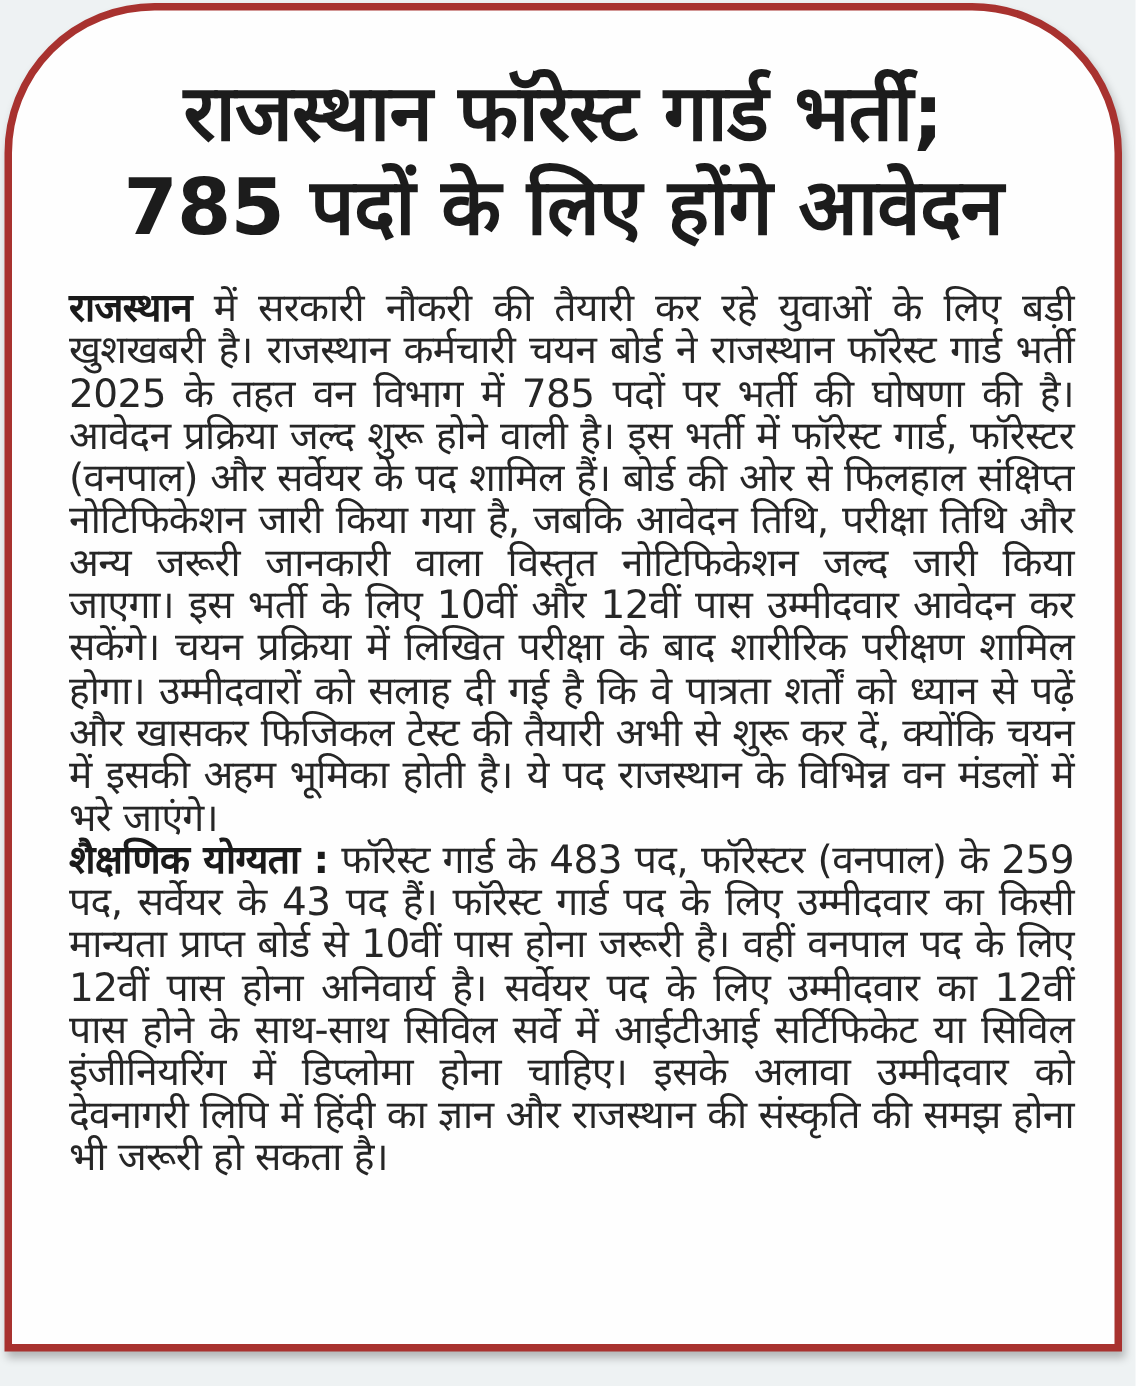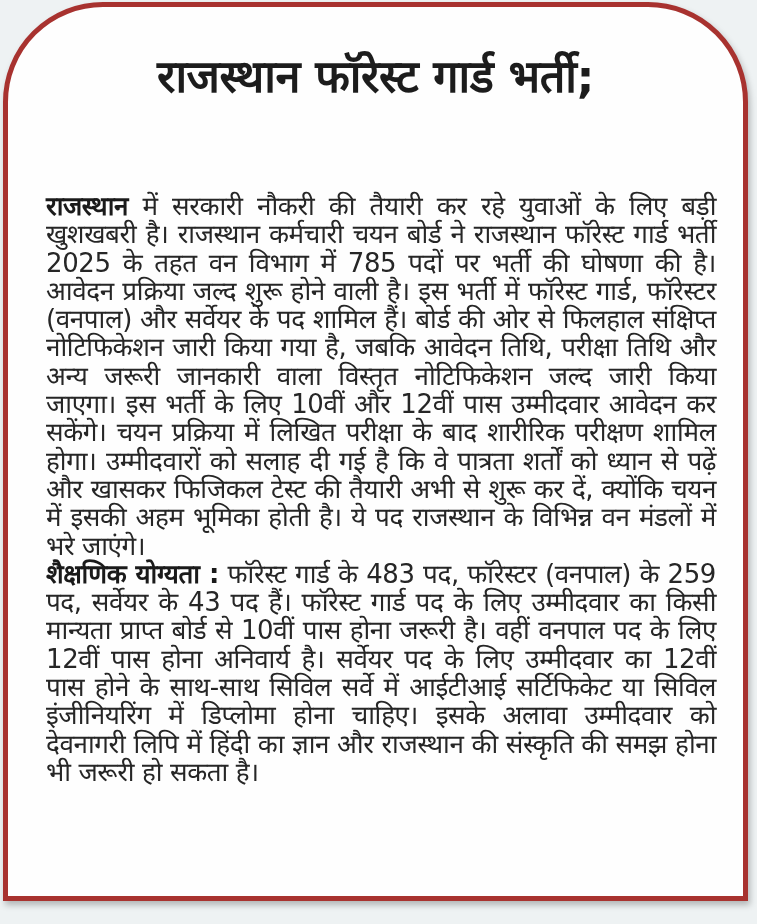--- a/index.html
+++ b/index.html
@@ -18,21 +18,21 @@
     border: 5px solid #a8322f;
     border-radius: 100px 100px 0 0;
     box-shadow: 2px 4px 6px rgba(0,0,0,0.25);
   }
   .headline {
     position: absolute;
     left: 0; right: 0; top: 38px;
     text-align: center;
     font-weight: bold;
     color: #1c1c1c;
-    font-size: 45px;
+    font-size: 52px;
     line-height: 63px;
     letter-spacing: -0.5px;
   }
   .body-text {
     position: absolute;
     left: 38px; top: 185px;
     width: 670px;
     color: #262626;
     font-size: 26px;
     line-height: 28.3px;
@@ -41,19 +41,20 @@
   }
   .body-text p { margin: 0; }
   .lead-word, .section-label { font-weight: bold; color: #1a1a1a; }
 </style>
 </head>
 <body>
 
 <div class="card">
   <div class="headline">
     <div>राजस्थान फॉरेस्ट गार्ड भर्ती;</div>
+    <div>785 पदों के लिए होंगे आवेदन</div>
   </div>
 
   <div class="body-text">
     <p><span class="lead-word">राजस्थान</span><span> में सरकारी नौकरी की तैयारी कर रहे युवाओं के लिए बड़ी खुशखबरी है। राजस्थान कर्मचारी चयन बोर्ड ने राजस्थान फॉरेस्ट गार्ड भर्ती 2025 के तहत वन विभाग में 785 पदों पर भर्ती की घोषणा की है। आवेदन प्रक्रिया जल्द शुरू होने वाली है। इस भर्ती में फॉरेस्ट गार्ड, फॉरेस्टर (वनपाल) और सर्वेयर के पद शामिल हैं। बोर्ड की ओर से फिलहाल संक्षिप्त नोटिफिकेशन जारी किया गया है, जबकि आवेदन तिथि, परीक्षा तिथि और अन्य जरूरी जानकारी वाला विस्तृत नोटिफिकेशन जल्द जारी किया जाएगा। इस भर्ती के लिए 10वीं और 12वीं पास उम्मीदवार आवेदन कर सकेंगे। चयन प्रक्रिया में लिखित परीक्षा के बाद शारीरिक परीक्षण शामिल होगा। उम्मीदवारों को सलाह दी गई है कि वे पात्रता शर्तों को ध्यान से पढ़ें और खासकर फिजिकल टेस्ट की तैयारी अभी से शुरू कर दें, क्योंकि चयन में इसकी अहम भूमिका होती है। ये पद राजस्थान के विभिन्न वन मंडलों में भरे जाएंगे।</span></p>
     <p><span class="section-label">शैक्षणिक योग्यता :</span><span> फॉरेस्ट गार्ड के 483 पद, फॉरेस्टर (वनपाल) के 259 पद, सर्वेयर के 43 पद हैं। फॉरेस्ट गार्ड पद के लिए उम्मीदवार का किसी मान्यता प्राप्त बोर्ड से 10वीं पास होना जरूरी है। वहीं वनपाल पद के लिए 12वीं पास होना अनिवार्य है। सर्वेयर पद के लिए उम्मीदवार का 12वीं पास होने के साथ-साथ सिविल सर्वे में आईटीआई सर्टिफिकेट या सिविल इंजीनियरिंग में डिप्लोमा होना चाहिए। इसके अलावा उम्मीदवार को देवनागरी लिपि में हिंदी का ज्ञान और राजस्थान की संस्कृति की समझ होना भी जरूरी हो सकता है।</span></p>
   </div>
 </div>
 
 </body></html>

